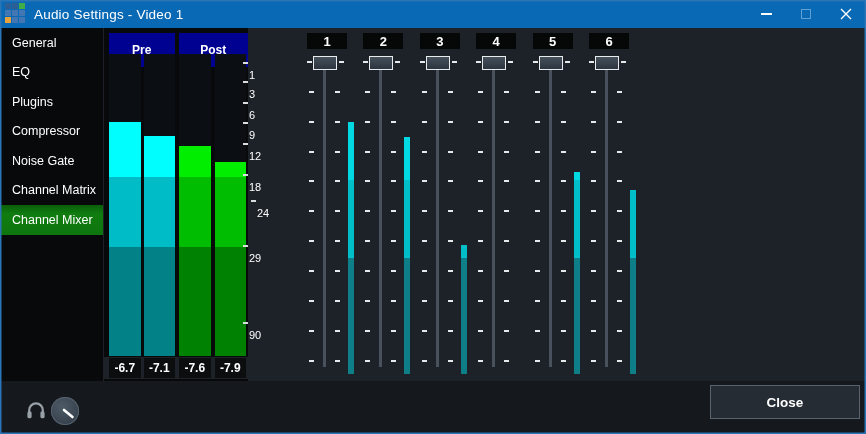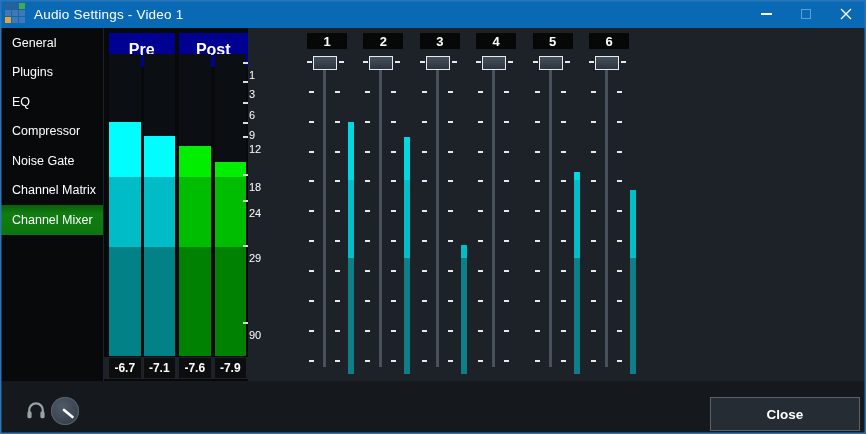--- a/index.html
+++ b/index.html
@@ -12,21 +12,21 @@
   .app-icon div{width:6px;height:6px;}
   .win-title{color:#fff;font-size:13.5px;margin-left:7px;letter-spacing:.2px;}
   .win-ctrls{position:absolute;right:0;top:0;height:28px;display:flex;}
   .wc{width:40px;height:28px;display:flex;align-items:center;justify-content:center;}
   
   .sidebar{position:absolute;left:0;top:28px;width:103px;height:353px;background:#08090b;z-index:10;}
   .side-item{height:29.5px;display:flex;align-items:center;padding-left:12px;color:#fff;font-size:12.5px;cursor:default;}
   .side-item.selected{background:linear-gradient(#0a5f0a,#107d10 30%,#0e750e);}
   
   .mpanel{position:absolute;left:104px;top:28px;width:144px;height:353px;background:#08090b;z-index:5;}
-  .grp-head{position:absolute;height:34px;background:#000091;color:#fff;font-size:16px;font-weight:bold;display:flex;align-items:center;justify-content:center;}
+  .grp-head{position:absolute;height:34px;background:#000091;color:#fff;font-size:12px;font-weight:bold;display:flex;align-items:center;justify-content:center;}
   .mcol{position:absolute;background:#0b0e13;}
   .mbar{position:absolute;left:0;width:100%;}
   .vrow{position:absolute;left:0;width:144px;background:#1d2228;}
   .vbox{position:absolute;background:#0b0d0f;color:#fff;font-size:12px;font-weight:bold;display:flex;align-items:center;justify-content:center;}
   
   .scale{position:absolute;left:248px;top:28px;width:40px;height:353px;z-index:5;}
   .srow{position:absolute;left:0;}
   .srow .tick{position:absolute;left:-5px;top:0;width:5px;height:2px;background:#d9dde0;}
   .srow .num{position:relative;display:inline-block;padding-left:1px;top:3px;color:#fff;font-size:11px;}
   .unit{position:absolute;left:1px;color:#fff;font-size:12.5px;}
@@ -35,21 +35,21 @@
   .ch-head{position:absolute;height:16px;width:40px;background:#060707;color:#fff;font-size:13px;font-weight:bold;display:flex;align-items:center;justify-content:center;top:33px;}
   .ch-track{position:absolute;width:3px;background:#49525c;}
   .ch-thumb{position:absolute;width:24px;height:14px;border:1px solid #e8ebee;background:linear-gradient(#46505b,#2c353f);cursor:pointer;}
   .dash{position:absolute;width:5px;height:2px;background:#e6e9eb;}
   .ch-meter{position:absolute;width:6px;}
   
   .footer{position:absolute;left:0;top:381px;width:866px;height:53px;background:#15181c;z-index:20;}
   .hp{position:absolute;left:26px;top:21px;}
   .knob{position:absolute;left:51px;top:16px;width:28px;height:28px;border-radius:50%;
         background:radial-gradient(circle at 40% 35%,#4e5a66,#37424e 70%,#2e3843);box-shadow:inset 0 0 0 1px #55616d;cursor:pointer;}
-  .close-btn{position:absolute;left:710px;top:16px;width:150px;height:34px;background:#262c34;border:1px solid #59636d;
+  .close-btn{position:absolute;left:710px;top:4px;width:150px;height:34px;background:#262c34;border:1px solid #59636d;
         color:#fff;font-size:13.5px;font-weight:bold;display:flex;align-items:center;justify-content:center;cursor:pointer;}
 </style>
 </head>
 <body>
 
 <div class="window">
   <div class="frame"></div>
 
   <div class="titlebar">
     <div class="app-icon" id="appIcon">
@@ -74,22 +74,22 @@
       <div class="wc">
         <svg width="12" height="12" viewBox="0 0 12 12">
             <path d="M1 1 L11 11 M11 1 L1 11" stroke="#fff" stroke-width="1.4"></path>
           </svg>
       </div>
     </div>
   </div>
 
   <div class="sidebar" id="sidebar">
       <div class="side-item">General</div>
+      <div class="side-item">EQ</div>
       <div class="side-item">Plugins</div>
-      <div class="side-item">EQ</div>
       <div class="side-item">Compressor</div>
       <div class="side-item">Noise Gate</div>
       <div class="side-item">Channel Matrix</div>
       <div class="side-item selected">Channel Mixer</div>
     </div>
 
   <div class="mpanel" id="mpanel">
       <div class="grp-head" style="left: 5px; top: 5px; width: 65.5px;">Pre</div>
       <div class="mcol" style="left: 5px; top: 26px; width: 31.5px; height: 302px;">
         <div class="mbar" style="top: 68px; height: 234px; background: linear-gradient(rgb(0, 254, 255) 0px, rgb(0, 254, 255) 55px, rgb(0, 188, 198) 55px, rgb(0, 188, 198) 125px, rgb(2, 129, 134) 125px, rgb(2, 129, 134) 100%);"></div>
@@ -110,23 +110,23 @@
       <div class="vbox" style="left: 110.5px; top: 330px; width: 31.5px; height: 20px;">-7.9</div>
       <div class="vrow" style="top: 329px; height: 22px; z-index: -1;"></div>
     </div>
 
   <div class="scale" id="scale">
     <span class="unit" style="top:360px">dBFS</span>
   <div class="srow" style="top: 34px;"><span class="tick"></span><span class="num">1</span></div>
       <div class="srow" style="top: 53px;"><span class="tick"></span><span class="num">3</span></div>
       <div class="srow" style="top: 74px;"><span class="tick"></span><span class="num">6</span></div>
       <div class="srow" style="top: 94px;"><span class="tick"></span><span class="num">9</span></div>
-      <div class="srow" style="top: 108px; text-decoration: underline;"><span class="tick"></span><span class="num">12</span></div>
+      <div class="srow" style="top: 115px; text-decoration: underline;"><span class="tick"></span><span class="num">12</span></div>
       <div class="srow" style="top: 146px;"><span class="tick"></span><span class="num">18</span></div>
-      <div class="srow" style="top: 172px;"><span class="tick"></span><span class="num">24</span></div>
+      <div class="srow" style="top: 172px; margin-left: 8px;"><span class="tick"></span><span class="num">24</span></div>
       <div class="srow" style="top: 217px;"><span class="tick"></span><span class="num">29</span></div>
       <div class="srow" style="top: 294px;"><span class="tick"></span><span class="num">90</span></div>
     </div>
 
   <div class="channels" id="channels">
       <div>
         <div class="ch-head" style="left:307px">1</div>
         <div class="ch-track" style="left:323px;top:63px;height:304px"></div>
         <div class="ch-thumb" style="left:313px;top:56px"></div>
         <div class="dash" style="left:307px;top:61px"></div>

